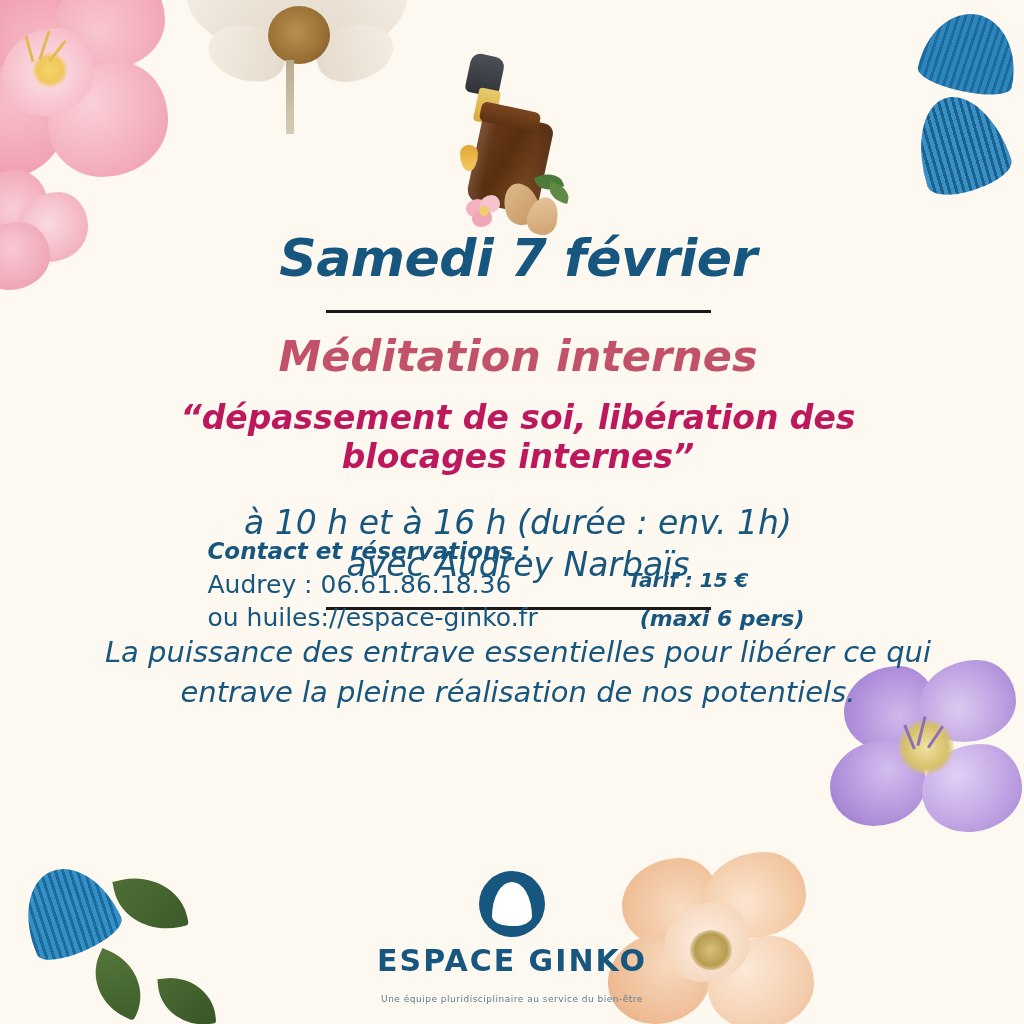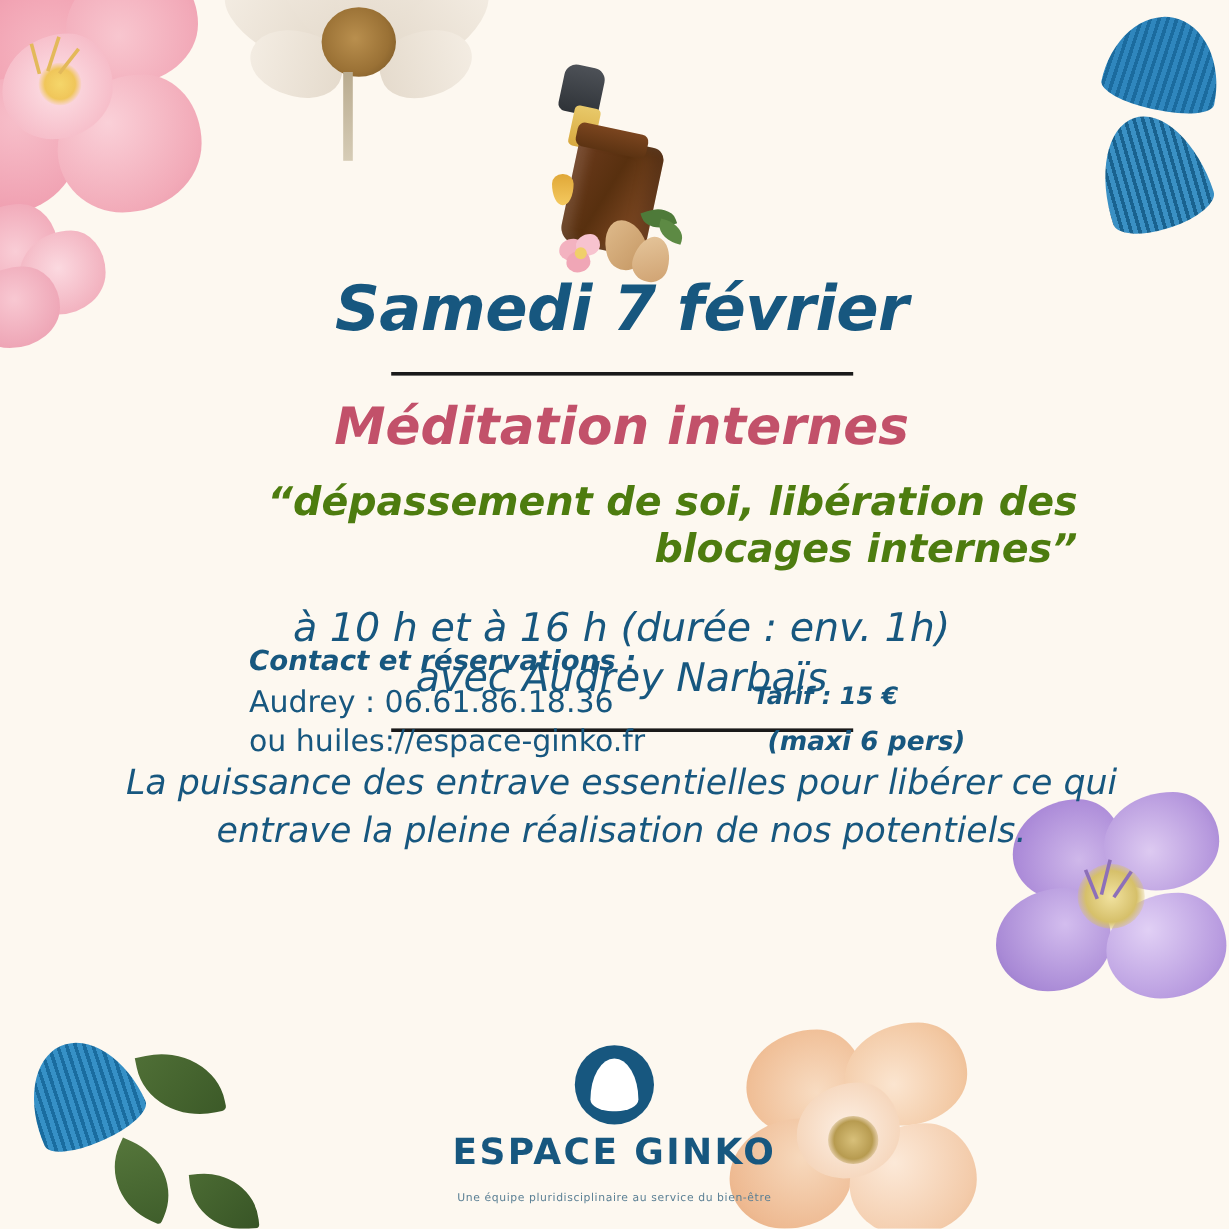--- a/index.html
+++ b/index.html
@@ -87,26 +87,25 @@
   .rule.lower { margin: 20px auto 22px auto; }
   .subject {
     font-size: 43px;
     color: #c2516a;
     margin: 0;
     font-family: "DejaVu Sans", sans-serif;
   }
   .quote {
     font-size: 33px;
     font-weight: bold;
-    color: #4d7c0f;
+    color: #be185d;
     line-height: 1.17;
     margin: 18px auto 0 auto;
     width: 760px;
     font-family: "DejaVu Sans", sans-serif;
-    text-align: right;
   }
   .schedule {
     font-size: 33px;
     color: #17577f;
     line-height: 1.28;
     margin: 26px auto 0 auto;
     font-family: "DejaVu Sans", sans-serif;
   }
   .descr {
     font-size: 29px;

